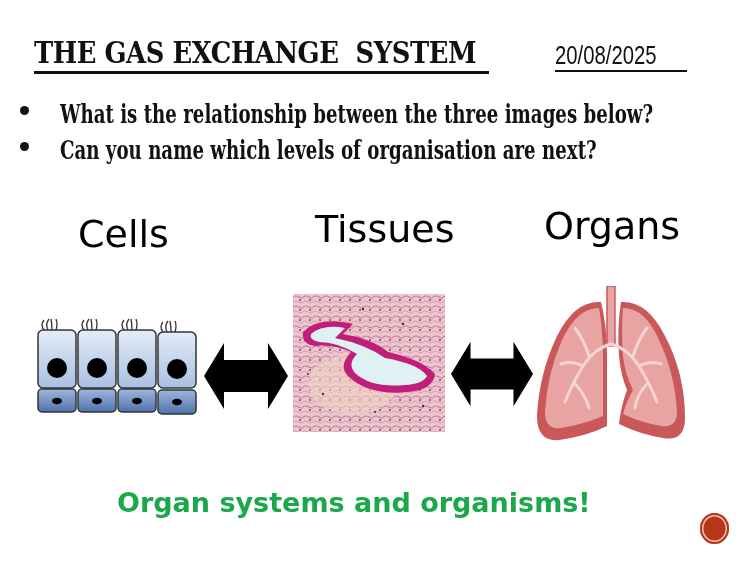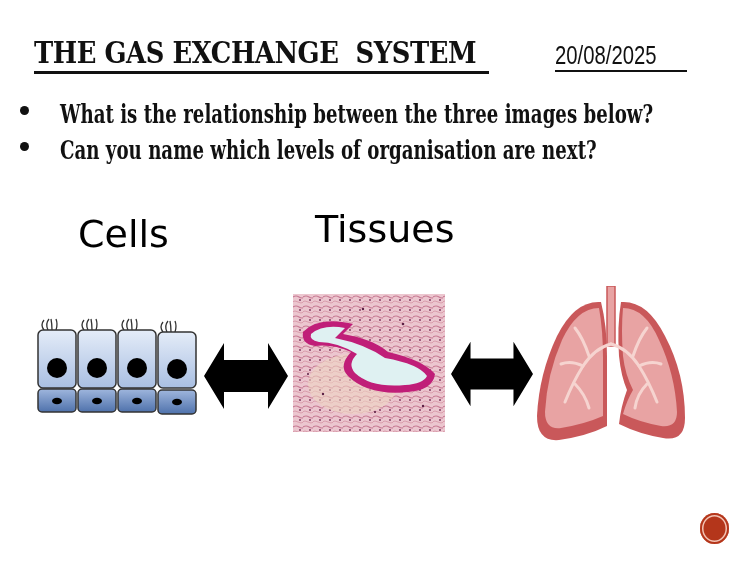--- a/index.html
+++ b/index.html
@@ -49,20 +49,21 @@
       <span class="bullet-text">What is the relationship between the three images below?</span>
     </li>
     <li class="bullet">
       <span class="bullet-dot"></span>
       <span class="bullet-text">Can you name which levels of organisation are next?</span>
     </li>
   </ul>
 
   <div class="label label-tissues">Tissues</div>
   <div class="label label-cells">Cells</div>
+  <div class="label label-organs">Organs</div>
 
   <svg class="cells-img" viewBox="0 0 166 110">
     <defs>
       <linearGradient id="cTop" x1="0" y1="0" x2="0" y2="1">
         <stop offset="0" stop-color="#e4ecf8"></stop>
         <stop offset="1" stop-color="#a9bfe2"></stop>
       </linearGradient>
       <linearGradient id="cBot" x1="0" y1="0" x2="0" y2="1">
         <stop offset="0" stop-color="#9fb6dd"></stop>
         <stop offset="1" stop-color="#4f72ac"></stop>
@@ -138,15 +139,16 @@
       <path d="M48 80 Q36 74 26 78"></path>
       <path d="M54 70 Q48 52 40 42"></path>
       <path d="M40 98 Q50 108 54 122"></path>
       <path d="M76 58 Q92 62 104 80 Q114 96 122 116"></path>
       <path d="M104 80 Q116 74 126 78"></path>
       <path d="M98 70 Q104 52 112 42"></path>
       <path d="M112 98 Q102 108 100 122"></path>
     </g>
   </svg>
 
+  <div class="answer">Organ systems and organisms!</div>
 
   <div class="nav-dot"></div>
 </div>
 
 </body></html>

